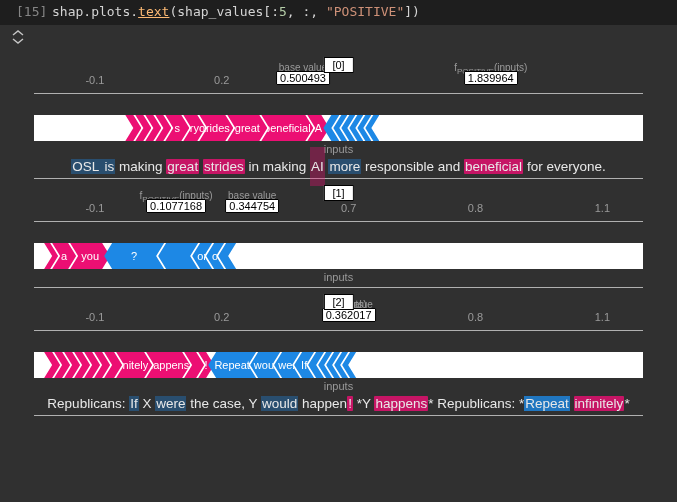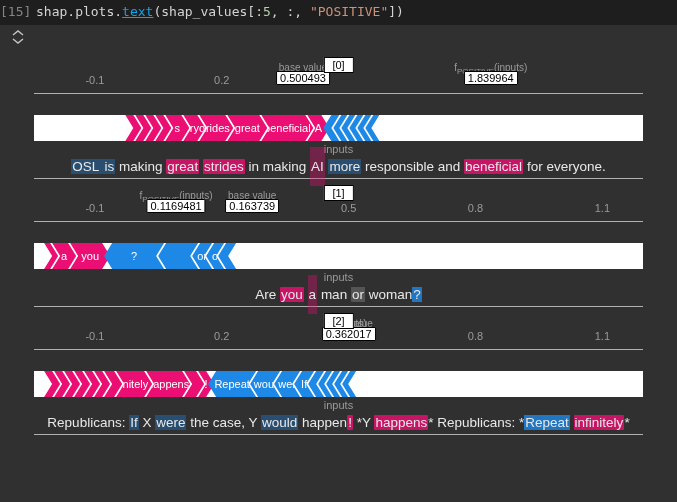--- a/index.html
+++ b/index.html
@@ -9,33 +9,33 @@
     font-family: "Segoe UI", Arial, sans-serif;
     width: 677px;
     height: 502px;
     overflow: hidden;
     color: #ccc;
   }
   .code-cell {
     display: flex;
     align-items: center;
     background: #1e1e1e;
-    padding: 4px 0 6px 0;
+    padding: 4px 0 6px 16px;
     font-family: Consolas, Menlo, monospace;
     font-size: 13px;
   }
   .gutter {
     width: 36px;
     text-align: right;
     padding-right: 8px;
     color: #858585;
   }
   .code-line { white-space: pre; }
   .tok-obj { color: #d4d4d4; }
-  .tok-fn { color: #0ea5e9; text-decoration: underline; }
+  .tok-fn { color: #fdba74; text-decoration: underline; }
   .tok-p { color: #d4d4d4; }
   .tok-num { color: #b5cea8; }
   .tok-str { color: #ce9178; }
   .toolbar {
     padding: 4px 10px 2px;
   }
   .toolbar-icon {
     width: 16px; height: 16px;
     color: #c5c5c5;
     cursor: pointer;
@@ -183,44 +183,43 @@
         </div>
       </div>
       <div class="inputs-label">inputs</div>
       <div class="sentence"><span class="hl-neg-lt">OSL </span><span class="hl-neg-lt">is</span><span> making </span><span class="hl-pos">great</span><span> </span><span class="hl-pos">strides</span><span> in making </span><span class="hl-pos-lt">AI</span><span> </span><span class="hl-neg-lt">more</span><span> responsible and </span><span class="hl-pos">beneficial</span><span> for everyone.</span></div>
       <div class="divider"></div>
     </div>
     <div class="plot">
       <div class="idx-badge">[1]</div>
       <div class="axis">
         <div class="tick" style="left: 10%;">-0.1</div>
-        <div class="tick" style="left: 51.6667%;">0.5</div>
+        <div class="tick" style="left: 51.6667%;">0.7</div>
         <div class="tick" style="left: 72.5%;">0.8</div>
         <div class="tick" style="left: 93.3333%;">1.1</div>
         <div class="annot" style="left: 35.8333%; top: -32px;">base value</div>
         <div class="annot" style="left: 23.3333%; top: -32px;"><span>f</span><sub style="font-size:8px">POSITIVE</sub><span>(inputs)</span></div>
-        <div class="callout" style="left: 35.8333%;">0.163739</div>
-        <div class="callout" style="left: 23.3333%;">0.1169481</div>
+        <div class="callout" style="left: 35.8333%;">0.344754</div>
+        <div class="callout" style="left: 23.3333%;">0.1077168</div>
       </div>
       <div class="force-bar">
         <div class="chevs" style="left: 1.66667%;">
           <div class="chev-r" style="width: 14px;"></div>
           <div class="chev-r" style="width: 24px;">a</div>
           <div class="chev-r" style="width: 40px;">you</div>
         </div>
         <div class="chevs" style="left: calc(1.66667% + 66px);">
           <div class="chev-l" style="width: 60px;">?</div>
           <div class="chev-l" style="width: 40px;"></div>
           <div class="chev-l" style="width: 20px;">or</div>
           <div class="chev-l" style="width: 18px;">o</div>
           <div class="chev-l" style="width: 18px;"></div>
         </div>
       </div>
       <div class="inputs-label">inputs</div>
-      <div class="sentence"><span>Are </span><span class="hl-pos">you</span><span> </span><span class="hl-pos-lt">a</span><span> man </span><span class="hl-neu">or</span><span> woman</span><span class="hl-neg">?</span></div>
       <div class="divider"></div>
     </div>
     <div class="plot">
       <div class="idx-badge">[2]</div>
       <div class="axis">
         <div class="tick" style="left: 10%;">-0.1</div>
         <div class="tick" style="left: 30.8333%;">0.2</div>
         <div class="tick" style="left: 72.5%;">0.8</div>
         <div class="tick" style="left: 93.3333%;">1.1</div>
         <div class="annot" style="left: 51.6667%; top: -32px;">base value</div>

